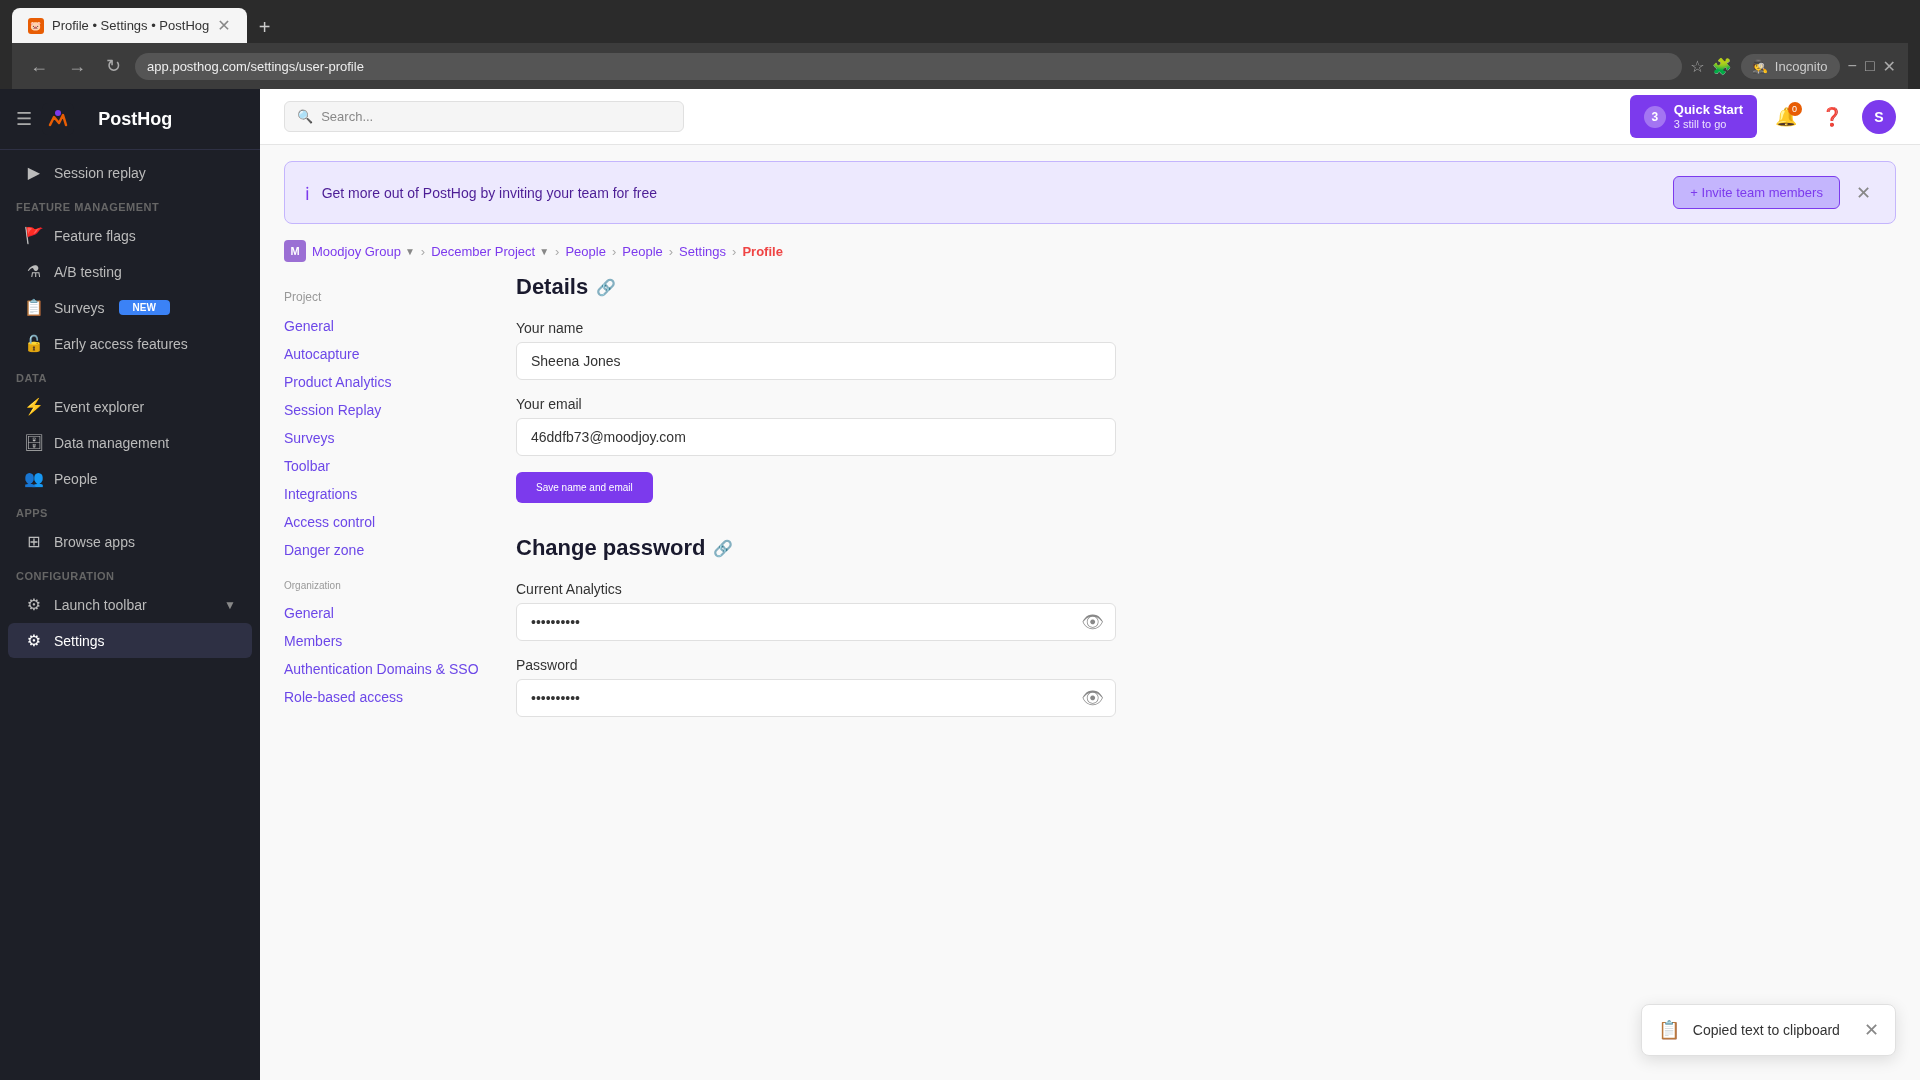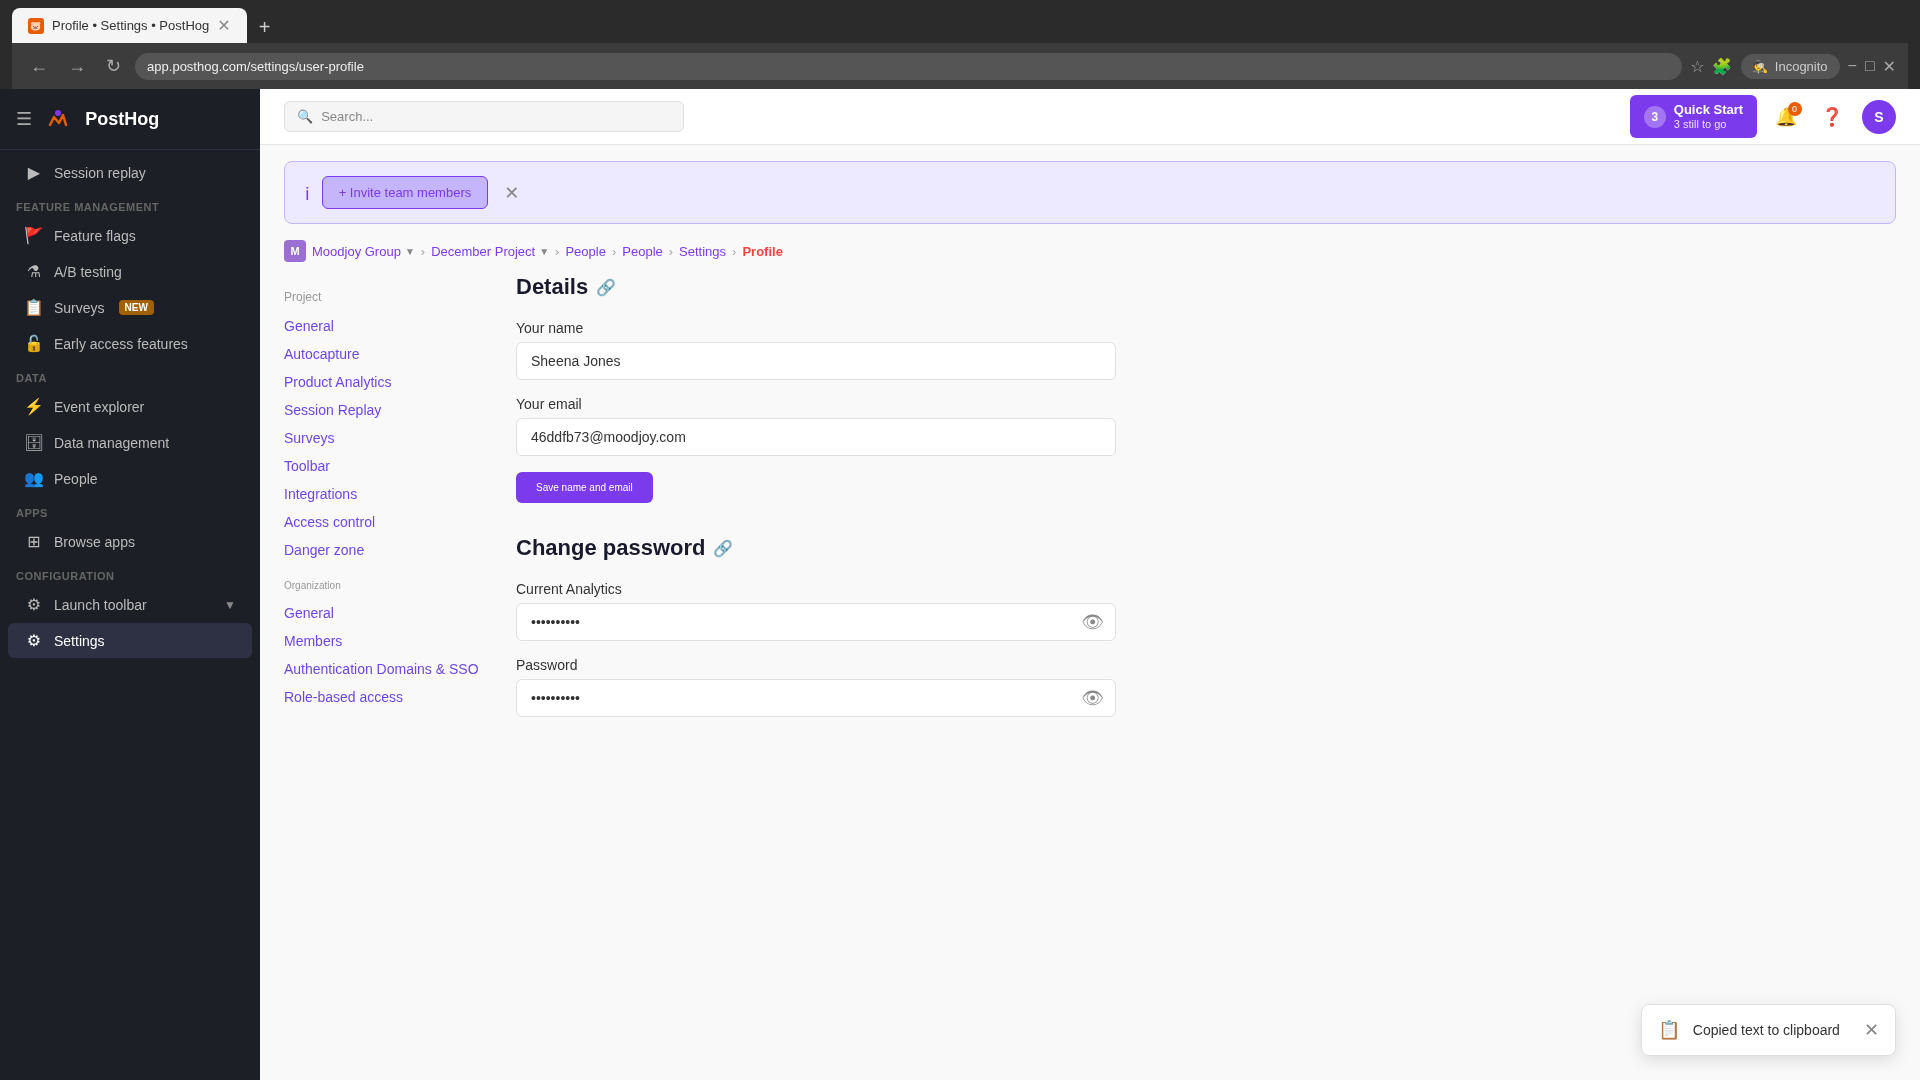--- a/index.html
+++ b/index.html
@@ -21,30 +21,30 @@
     .nav-action-btn { background: none; border: none; color: #aaa; font-size: 16px; cursor: pointer; }
     .incognito-btn { background: #555; color: #ccc; border: none; padding: 5px 12px; border-radius: 15px; font-size: 13px; cursor: pointer; display: flex; align-items: center; gap: 6px; }
 
     
     .app { display: flex; flex: 1; overflow: hidden; }
 
     
     .sidebar { width: 260px; background: #1d1f27; color: #ccc; display: flex; flex-direction: column; overflow-y: auto; flex-shrink: 0; }
     .sidebar-header { padding: 14px 16px; display: flex; align-items: center; gap: 10px; border-bottom: 1px solid #2e3044; }
     .sidebar-menu-icon { color: #aaa; font-size: 18px; cursor: pointer; }
-    .posthog-logo { display: flex; align-items: center; gap: 11px; }
+    .posthog-logo { display: flex; align-items: center; gap: 24px; }
     .posthog-logo-icon { width: 32px; height: 32px; }
     .posthog-logo-text { color: white; font-size: 18px; font-weight: 700; }
 
     .sidebar-section { padding: 4px 0; }
     .sidebar-section-label { padding: 10px 16px 4px; font-size: 11px; font-weight: 600; color: #666; text-transform: uppercase; letter-spacing: 0.5px; }
     .sidebar-item { padding: 8px 16px; display: flex; align-items: center; gap: 10px; cursor: pointer; color: #bbb; font-size: 14px; border-radius: 6px; margin: 1px 8px; }
     .sidebar-item.active { background: #2e3044; color: white; }
     .sidebar-item-icon { width: 20px; text-align: center; font-size: 16px; }
-    .sidebar-item-badge { background: #a16207; color: white; font-size: 10px; padding: 2px 6px; border-radius: 4px; font-weight: 600; margin-left: 4px; }
+    .sidebar-item-badge { background: #3b82f6; color: white; font-size: 10px; padding: 2px 14px; border-radius: 4px; font-weight: 600; margin-left: 4px; }
 
     
     .main { flex: 1; display: flex; flex-direction: column; overflow: hidden; background: #f9f9f9; }
 
     
     .topbar { background: white; border-bottom: 1px solid #e5e5e5; padding: 0 24px; height: 56px; display: flex; align-items: center; gap: 16px; }
     .topbar-search { flex: 1; max-width: 400px; background: #f5f5f5; border: 1px solid #e0e0e0; border-radius: 6px; padding: 7px 12px; font-size: 13px; display: flex; align-items: center; gap: 8px; cursor: pointer; color: #888; }
     .topbar-actions { display: flex; align-items: center; gap: 12px; margin-left: auto; }
     .quickstart-btn { display: flex; align-items: center; gap: 8px; background: #7c3aed; color: white; border: none; padding: 7px 14px; border-radius: 6px; font-size: 13px; cursor: pointer; }
     .quickstart-circle { width: 22px; height: 22px; background: rgba(255,255,255,0.3); border-radius: 50%; display: flex; align-items: center; justify-content: center; font-weight: 700; font-size: 12px; }
@@ -228,20 +228,21 @@
         </button>
         <button class="topbar-icon-btn">❓</button>
         <button class="avatar-btn">S</button>
       </div>
     </div>
 
     <div class="content">
 
       <div class="banner">
         <span class="banner-icon">ℹ</span>
+        <span class="banner-text">Get more out of PostHog by inviting your team for free</span>
         <button class="banner-invite-btn">+ Invite team members</button>
         <button class="banner-close">✕</button>
       </div>
 
       <div class="breadcrumb">
         <span style="width:22px;height:22px;background:#9b6fd4;border-radius:4px;display:inline-flex;align-items:center;justify-content:center;color:white;font-size:11px;font-weight:700;">M</span>
         <span class="breadcrumb-item">
           <span>Moodjoy Group</span>
           <span class="breadcrumb-chevron">▼</span>
         </span>

